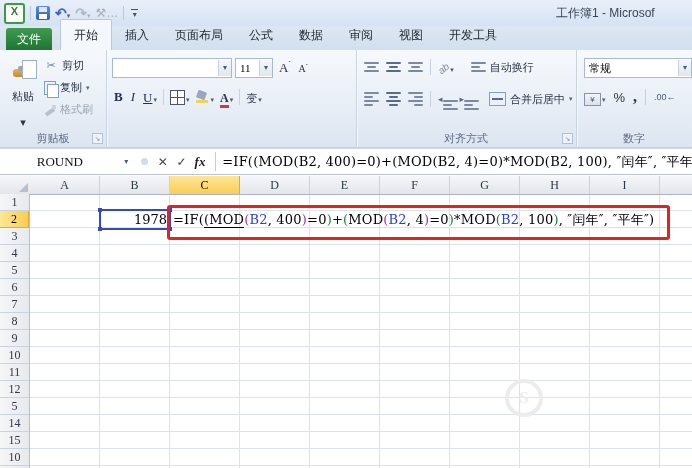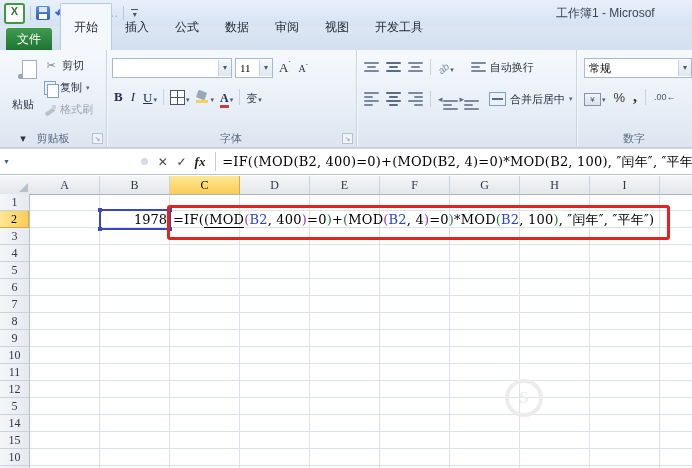--- a/index.html
+++ b/index.html
@@ -26,40 +26,40 @@
   .qat-dd i{font-style:normal;font-size:8px;color:#44506a;}
   .qat-dd b{width:7px;height:1px;background:#44506a;margin-bottom:2px;}
   #win-title{position:absolute;left:556px;top:5px;width:140px;white-space:nowrap;
     font-size:12px;color:#3a4556;}
   
   #tabbar{left:0;top:26px;width:692px;height:24px;background:linear-gradient(#dde7f3,#d2dfee);
     display:flex;align-items:flex-end;}
   .filetab{width:46px;height:22px;margin-left:6px;background:linear-gradient(#3f9c4e,#1f7434);
     border-radius:3px 3px 0 0;color:#fff;font-size:12px;text-align:center;line-height:22px;}
   #tabs{display:flex;height:24px;align-items:flex-end;margin-left:8px;}
-  .tab{padding:12px 13px;height:21px;line-height:21px;font-size:12px;color:#1e2430;cursor:default;font-family:Liberation Serif, serif;}
+  .tab{padding:4px 13px;height:21px;line-height:21px;font-size:12px;color:#1e2430;cursor:default;font-family:Liberation Serif, serif;}
   .tab.active{background:#f4f7fb;border:1px solid #b9c8da;border-bottom:none;
     border-radius:2px 2px 0 0;height:22px;line-height:22px;}
   
   #ribbon{left:0;top:50px;width:692px;height:97px;
     background:linear-gradient(#f6f9fc,#e9eff7 55%,#dce5f0);border-bottom:1px solid #c3cfdc;}
   .grp{position:absolute;top:0;height:96px;border-right:1px solid #c7d3e2;
     box-shadow:1px 0 0 rgba(255,255,255,.7);display:flex;flex-direction:column;}
   .grp-label{height:15px;font-size:11px;color:#5b6b85;text-align:center;line-height:14px;position:relative;}
   .launcher{position:absolute;right:3px;bottom:2px;width:9px;height:9px;font-size:7px;line-height:9px;
     color:#7a8ba2;border:1px solid #b4c1d2;background:#eef3f9;text-align:center;}
   .g-clip{left:0;width:106px;} .g-font{left:106px;width:250px;}
   .g-align{left:356px;width:220px;} .g-num{left:576px;width:116px;border-right:none;overflow:hidden;}
   
   .paste-btn{position:absolute;left:4px;top:6px;width:36px;height:72px;display:flex;flex-direction:column;
     align-items:center;border:1px solid transparent;border-radius:3px;}
   .clipboard-ic{width:20px;height:26px;background:linear-gradient(#e3b35e,#c08b35);border-radius:3px;position:relative;margin-top:2px;}
   .clipboard-ic:before{content:"";position:absolute;left:5px;top:-3px;width:10px;height:5px;background:#9aa5b4;border-radius:2px;}
   .clipboard-ic:after{content:"";position:absolute;right:-4px;bottom:-2px;width:13px;height:17px;background:#fff;border:1px solid #9fb0c4;}
-  .paste-btn span{font-size:11px;color:#2b3445;margin-top:20px;}
+  .paste-btn span{font-size:11px;color:#2b3445;margin-top:12px;}
   .clip-col{position:absolute;left:44px;top:8px;display:flex;flex-direction:column;gap:7px;}
   .sbtn{display:flex;align-items:center;gap:4px;font-size:11px;color:#2b3445;white-space:nowrap;}
   .sbtn .ic{font-size:11px;color:#7787a0;width:14px;text-align:center;}
   .copy-ic{width:10px;height:12px;border:1px solid #7fa0c4;background:#eaf1f9;position:relative;}
   .copy-ic:before{content:"";position:absolute;left:2px;top:2px;width:10px;height:12px;border:1px solid #7fa0c4;background:#fff;}
   .brush-ic{width:12px;height:12px;position:relative;}
   .brush-ic:before{content:"";position:absolute;left:1px;top:6px;width:10px;height:4px;background:#b8c0cc;transform:rotate(-35deg);}
   .brush-ic:after{content:"";position:absolute;right:0;top:1px;width:4px;height:4px;background:#ccd3dd;}
   .disabled{color:#9aa5b1;}
   
@@ -183,20 +183,21 @@
       </span>
   </div>
   <div id="win-title">工作簿1 - Microsof</div>
 </div>
 
 <div class="abs" id="tabbar">
   <div class="filetab">文件</div>
   <div id="tabs">
       <div class="tab active">开始</div>
       <div class="tab">插入</div>
+      <div class="tab">页面布局</div>
       <div class="tab">公式</div>
       <div class="tab">数据</div>
       <div class="tab">审阅</div>
       <div class="tab">视图</div>
       <div class="tab">开发工具</div>
     </div>
 </div>
 
 <div class="abs" id="ribbon">
 
@@ -245,21 +246,20 @@
         <span class="fmt-i">I</span>
         <span><span class="fmt-u">U</span><span class="ddarr">▾</span></span>
         <span class="vsep"></span>
         <span><span class="grid-ic" style="display:inline-block;vertical-align:middle;"></span><span class="ddarr">▾</span></span>
         <span><span class="bucket-ic" style="display:inline-block;vertical-align:middle;"></span><span class="ddarr">▾</span></span>
         <span><span class="fontcolor-ic">A</span><span class="ddarr">▾</span></span>
         <span class="vsep"></span>
         <span><span class="phon">变</span><span class="ddarr">▾</span></span>
       </div>
     </div>
-    <div class="grp-label"><span>字体</span><span class="launcher">↘</span></div>
   </div>
 
   <div class="grp g-align">
     <div style="flex:1;">
       <div class="rowflex a-row1">
         <span class="bars ac">
             <i></i>
             <i></i>
             <i></i>
           </span>
@@ -314,20 +314,21 @@
               <i></i>
               <i></i>
             </span></span>
         <span class="sbtn" style="margin-left:8px;">
             <span class="cellic"></span>
             <span class="merge-lbl">合并后居中</span>
             <span class="mini-caret">▾</span>
           </span>
       </div>
     </div>
+    <div class="grp-label"><span>对齐方式</span><span class="launcher">↘</span></div>
   </div>
 
   <div class="grp g-num">
     <div style="flex:1;">
       <div class="rowflex n-row1">
         <span class="combo ncombo">
             <span class="val">常规</span>
             <span class="arr">▾</span>
           </span>
       </div>
@@ -338,20 +339,21 @@
         <span class="vsep"></span>
         <span class="dec"><span>.00</span>←</span>
       </div>
     </div>
     <div class="grp-label"><span>数字</span></div>
   </div>
 </div>
 
 <div class="abs" id="fbar">
   <div id="namebox">
+    <span class="nb-val">ROUND</span>
     <span class="nb-arr">▾</span>
   </div>
   <span class="nb-dot"></span>
   <span class="fbtn">✕</span>
   <span class="fbtn">✓</span>
   <span class="fbtn fx">fx</span>
   <span class="fdiv"></span>
   <div id="fbar-text">=IF((MOD(B2, 400)=0)+(MOD(B2, 4)=0)*MOD(B2, 100), ″闰年″, ″平年″)</div>
 </div>
 

